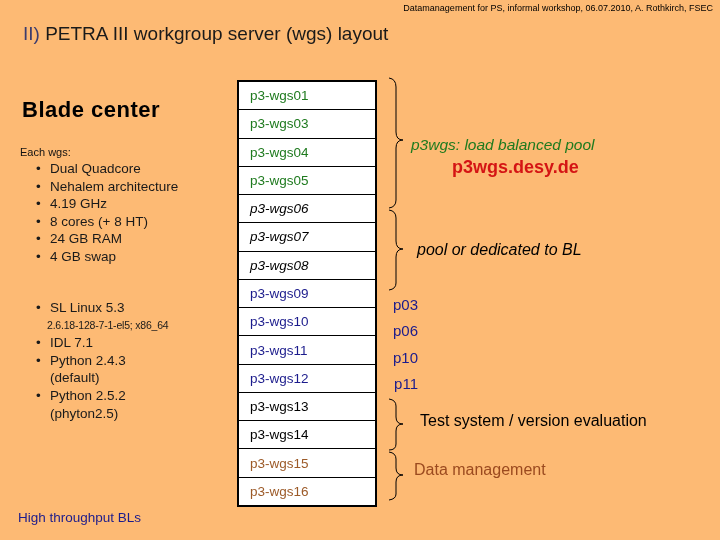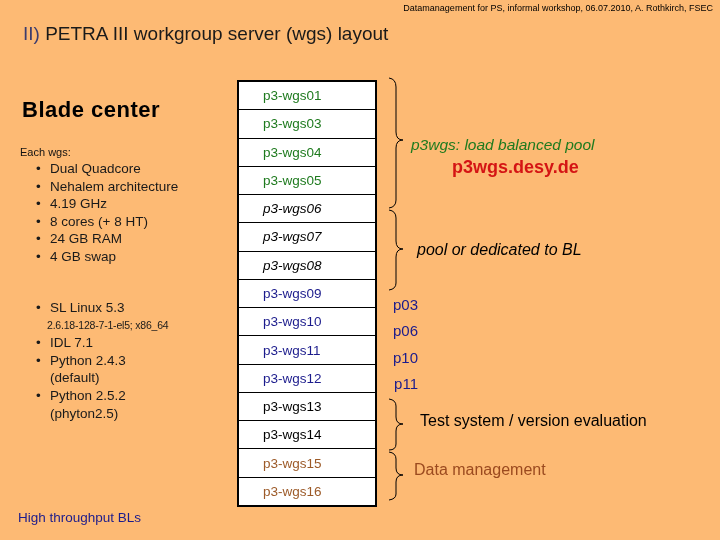--- a/index.html
+++ b/index.html
@@ -15,21 +15,21 @@
   .list{position:absolute;font-size:13.5px;line-height:17.6px;color:#1a1a1a;}
   .specs{left:36px;top:160px;}
   .software{left:36px;top:299px;}
   .li-b::before{content:"\2022";display:inline-block;width:14px;text-align:left;}
   .li-p{padding-left:14px;}
   .li-s{padding-left:11px;font-size:10.5px;letter-spacing:-.2px;}
   .stable{
     position:absolute;left:237px;top:80px;width:136px;height:423px;
     border:2px solid #000;display:flex;flex-direction:column;background:#fff;box-sizing:content-box;
   }
-  .srow{flex:1;border-bottom:1px solid #000;display:flex;align-items:center;padding-left:24px;font-size:13.5px;}
+  .srow{flex:1;border-bottom:1px solid #000;display:flex;align-items:center;padding-left:11px;font-size:13.5px;}
   .srow:last-child{border-bottom:none;}
   .g-pool{color:#1e7a1e;}
   .g-bl{color:#000;font-style:italic;}
   .g-beamline{color:#1b1b8c;}
   .g-test{color:#000;}
   .g-dm{color:#9c5a28;}
   .braces{position:absolute;left:0;top:0;width:720px;height:540px;pointer-events:none;}
   .lbl{position:absolute;white-space:nowrap;}
   .lbl-pool{left:411px;top:136px;font-size:15.5px;color:#1e7a1e;font-style:italic;}
   .lbl-dns{left:452px;top:157px;font-size:18px;font-weight:bold;color:#d41414;}

